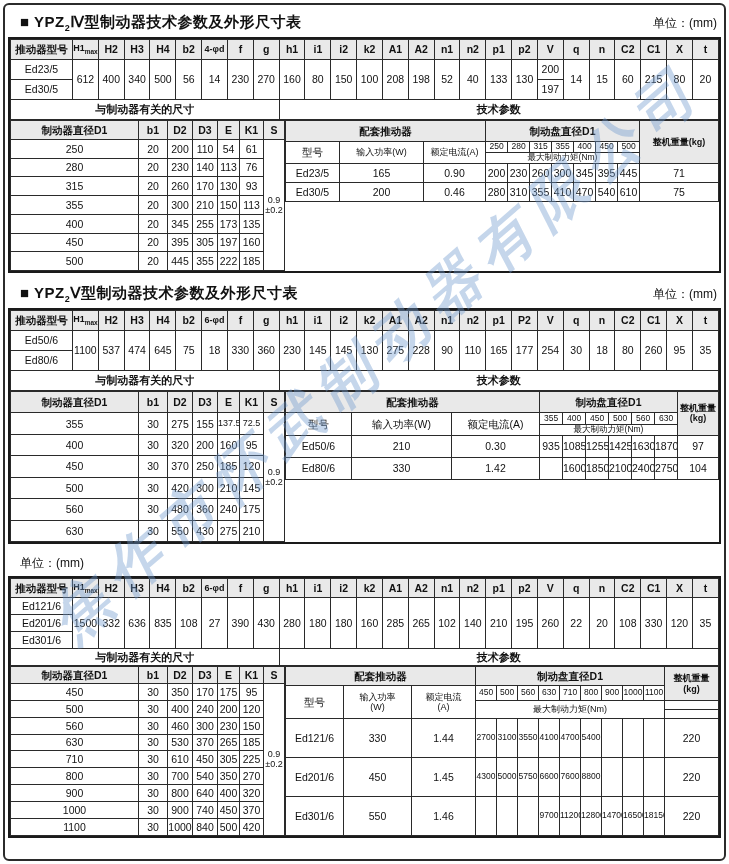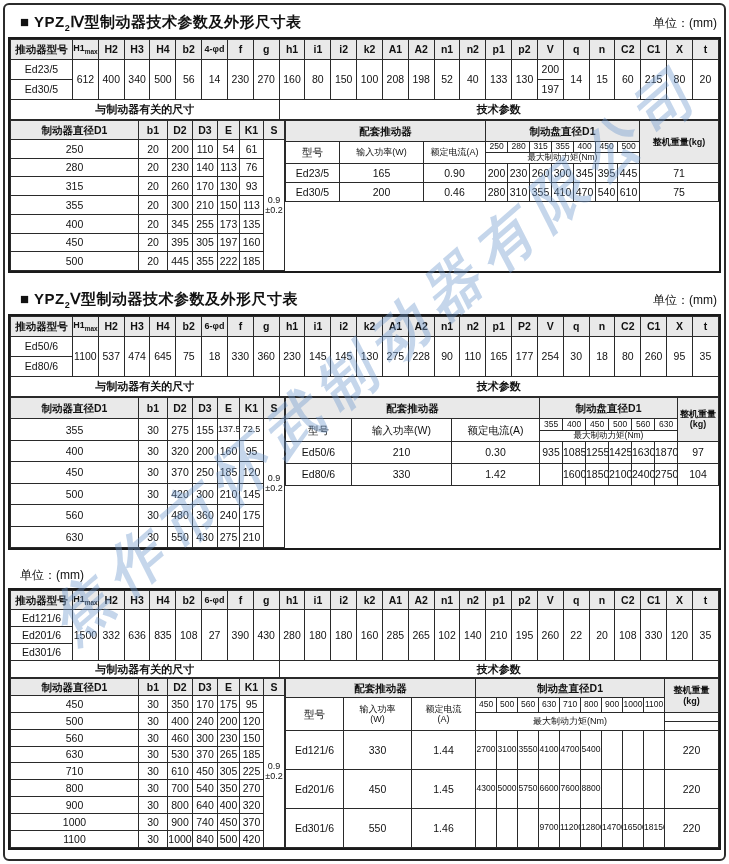--- a/index.html
+++ b/index.html
@@ -1,19 +1,19 @@
 <!DOCTYPE html>
 <html><head>
 <meta charset="utf-8">
 <style>
   html,body{margin:0;padding:0}
   body{width:729px;height:864px;background:#fff;font-family:"Liberation Sans",sans-serif;color:#111;position:relative;overflow:hidden}
   .frame{position:absolute;inset:3px;border:2px solid #2b2b2b;border-radius:6px;pointer-events:none;z-index:6}
   .content{position:absolute;inset:0;padding:13px 8px 0 8px;z-index:1}
-  .sect{margin-bottom:17px}
+  .sect{margin-bottom:11px}
   .titlebar{display:flex;align-items:baseline;justify-content:space-between;padding:0 4px 4px 12px}
   .title{font-size:15px;font-weight:bold;letter-spacing:.5px}
   .title sub{font-size:9px}
   .unit{font-size:12px;color:#111}
   .tblbox{border:2px solid #1a1a1a;background:#fff}
   table{border-collapse:collapse;table-layout:fixed}
   td{border:1px solid #2a2a2a;text-align:center;vertical-align:middle;font-size:10.5px;padding:0;white-space:pre-line;overflow:hidden;line-height:1.15}
   td sub{font-size:6.5px}
   .h{background:#e9e9e9;font-weight:bold}
   .sec{font-weight:bold;font-size:11px;background:#fff}

